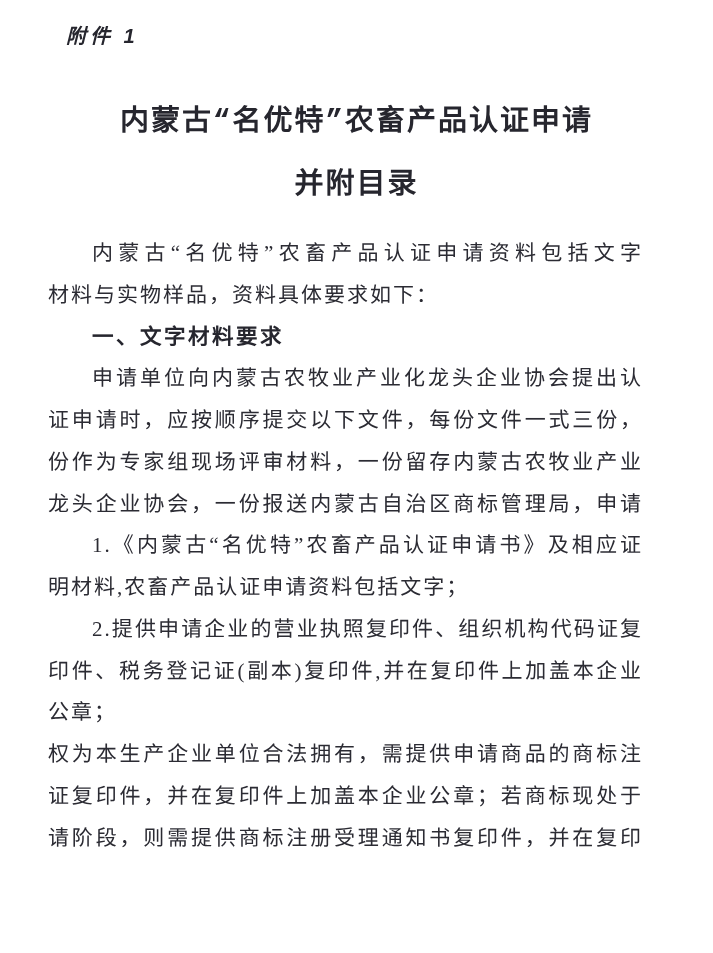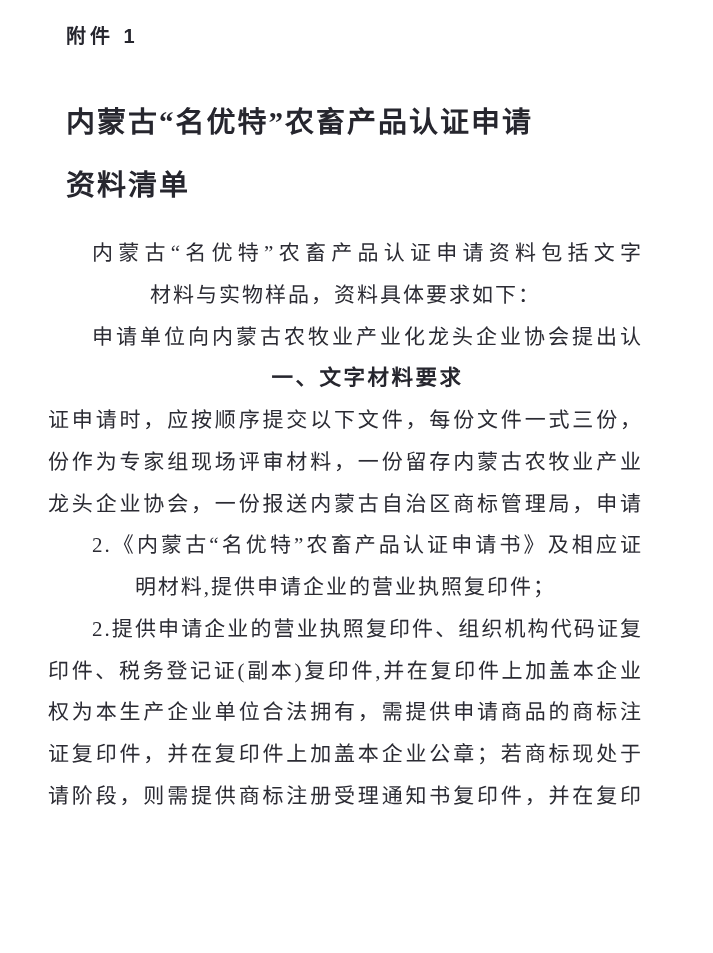--- a/index.html
+++ b/index.html
@@ -17,45 +17,47 @@
     padding-top: 20px;
     color: #2b2b33;
   }
   .attachment {
     margin-left: 66px;
     font-family: "Liberation Sans", "DejaVu Sans", sans-serif;
     font-weight: 600;
     font-size: 20px;
     letter-spacing: 4px;
     color: #26262e;
+    font-style: italic;
   }
   .title {
     margin: 42px 66px 0 66px;
-    font-family: Liberation Serif, serif;
+    text-align: center;
+    font-family: Liberation Mono, monospace;
     font-weight: 700;
     font-size: 29px;
     line-height: 63px;
     letter-spacing: 2px;
     color: #26262e;
   }
   .title .title-line {
     display: block;
   }
   .doc-body {
     margin: 16px 70px 0 48px;
     font-family: "Liberation Serif", "DejaVu Serif", serif;
     font-size: 21px;
     color: #2b2b33;
   }
   .line {
     line-height: 41.75px;
     height: 41.75px;
     overflow: hidden;
     letter-spacing: 2px;
-    text-align: center;
+    text-align: left;
   }
   .line.just {
     text-align: justify;
     text-align-last: justify;
     text-justify: inter-character;
   }
   .line.indent {
     text-indent: 44px;
   }
   .line.heading {
@@ -68,33 +70,34 @@
 </style>
 </head>
 <body>
 
 <div class="page">
 
   <div class="attachment">附件 1</div>
 
   <h1 class="title">
     <span class="title-line">内蒙古“名优特”农畜产品认证申请</span>
-    <span class="title-line">资料清单</span>
+    <span class="title-line">并附目录</span>
   </h1>
 
   <div class="doc-body">
     <div class="line indent just">内蒙古“名优特”农畜产品认证申请资料包括文字</div>
     <div class="line">材料与实物样品，资料具体要求如下：</div>
+    <div class="line heading indent">一、文字材料要求</div>
     <div class="line indent just">申请单位向内蒙古农牧业产业化龙头企业协会提出认</div>
-    <div class="line heading indent">一、文字材料要求</div>
     <div class="line just">证申请时，应按顺序提交以下文件，每份文件一式三份，一</div>
     <div class="line just">份作为专家组现场评审材料，一份留存内蒙古农牧业产业化</div>
     <div class="line just">龙头企业协会，一份报送内蒙古自治区商标管理局，申请认</div>
-    <div class="line indent just">2.《内蒙古“名优特”农畜产品认证申请书》及相应证</div>
-    <div class="line">明材料,提供申请企业的营业执照复印件；</div>
+    <div class="line indent just">1.《内蒙古“名优特”农畜产品认证申请书》及相应证</div>
+    <div class="line">明材料,农畜产品认证申请资料包括文字；</div>
     <div class="line indent just">2.提供申请企业的营业执照复印件、组织机构代码证复</div>
     <div class="line just">印件、税务登记证(副本)复印件,并在复印件上加盖本企业</div>
+    <div class="line">公章；</div>
     <div class="line just">权为本生产企业单位合法拥有，需提供申请商品的商标注册</div>
     <div class="line just">证复印件，并在复印件上加盖本企业公章；若商标现处于申</div>
     <div class="line just">请阶段，则需提供商标注册受理通知书复印件，并在复印件</div>
   </div>
 
 </div>
 
 </body></html>

